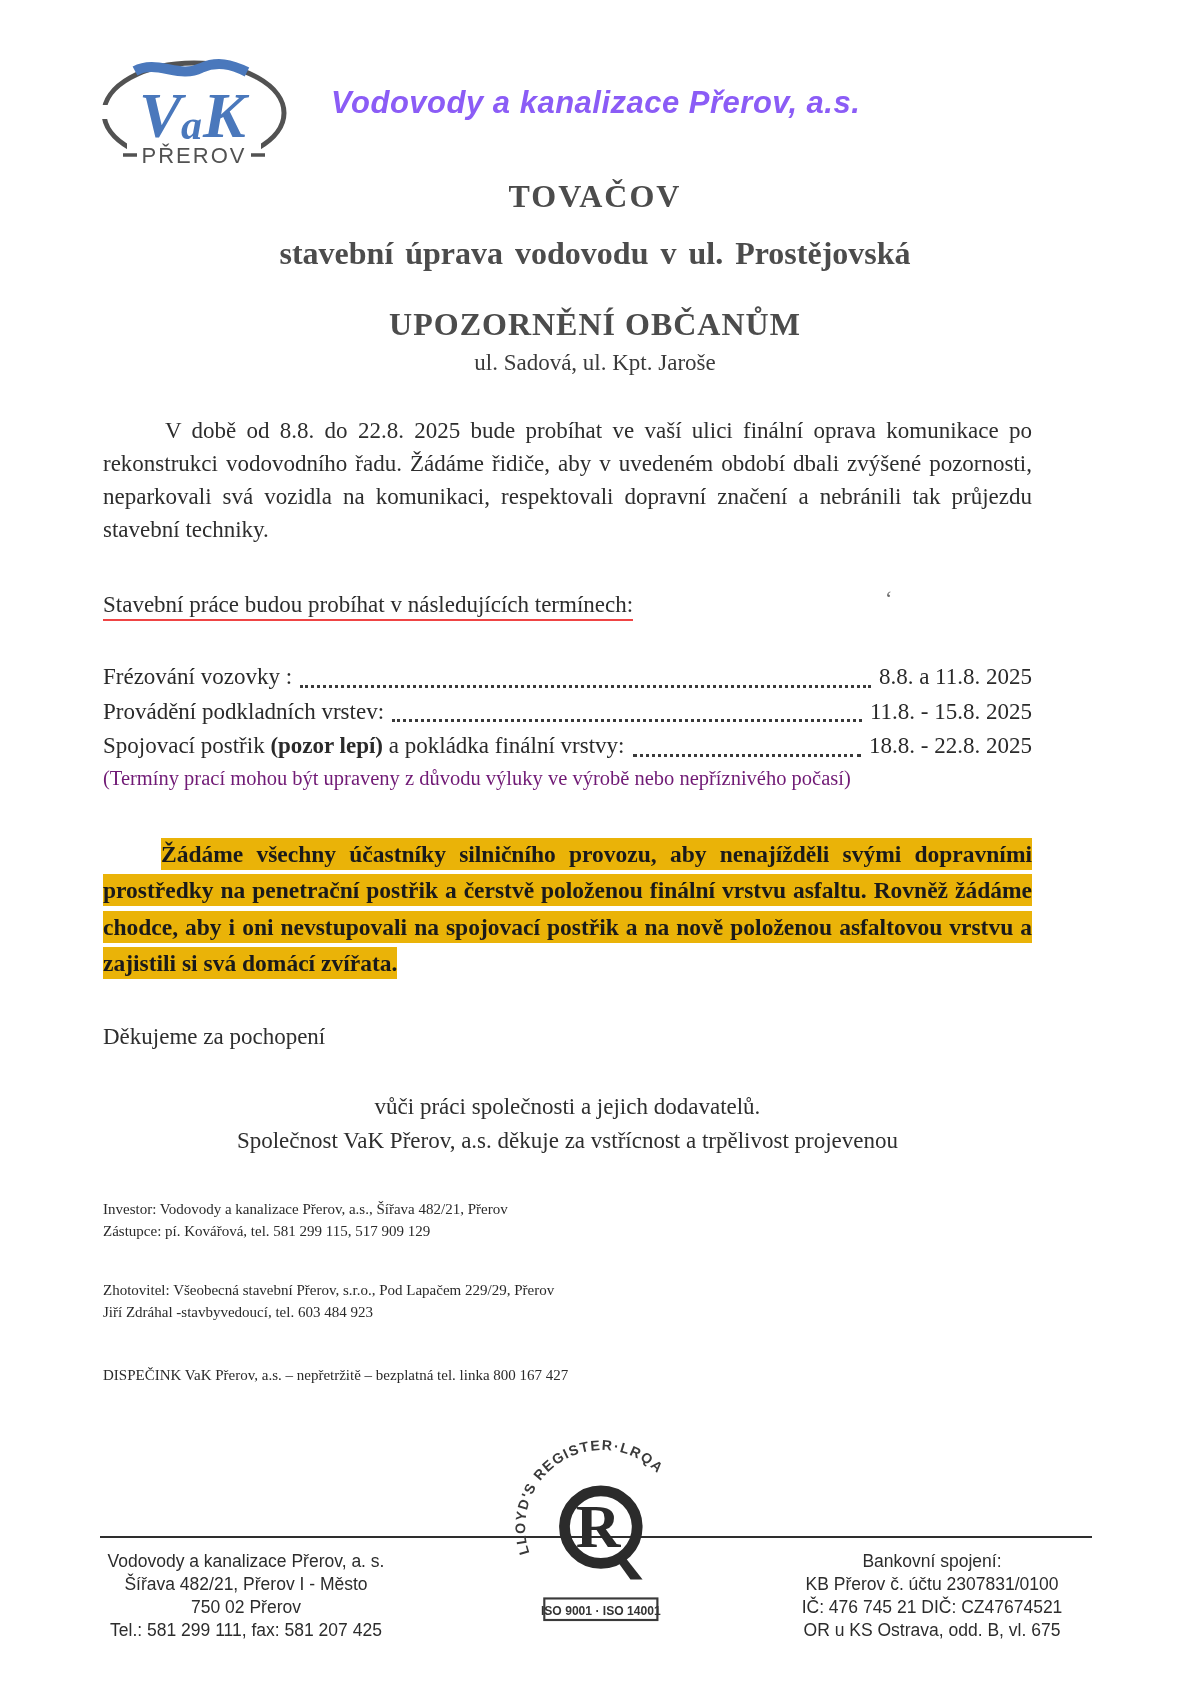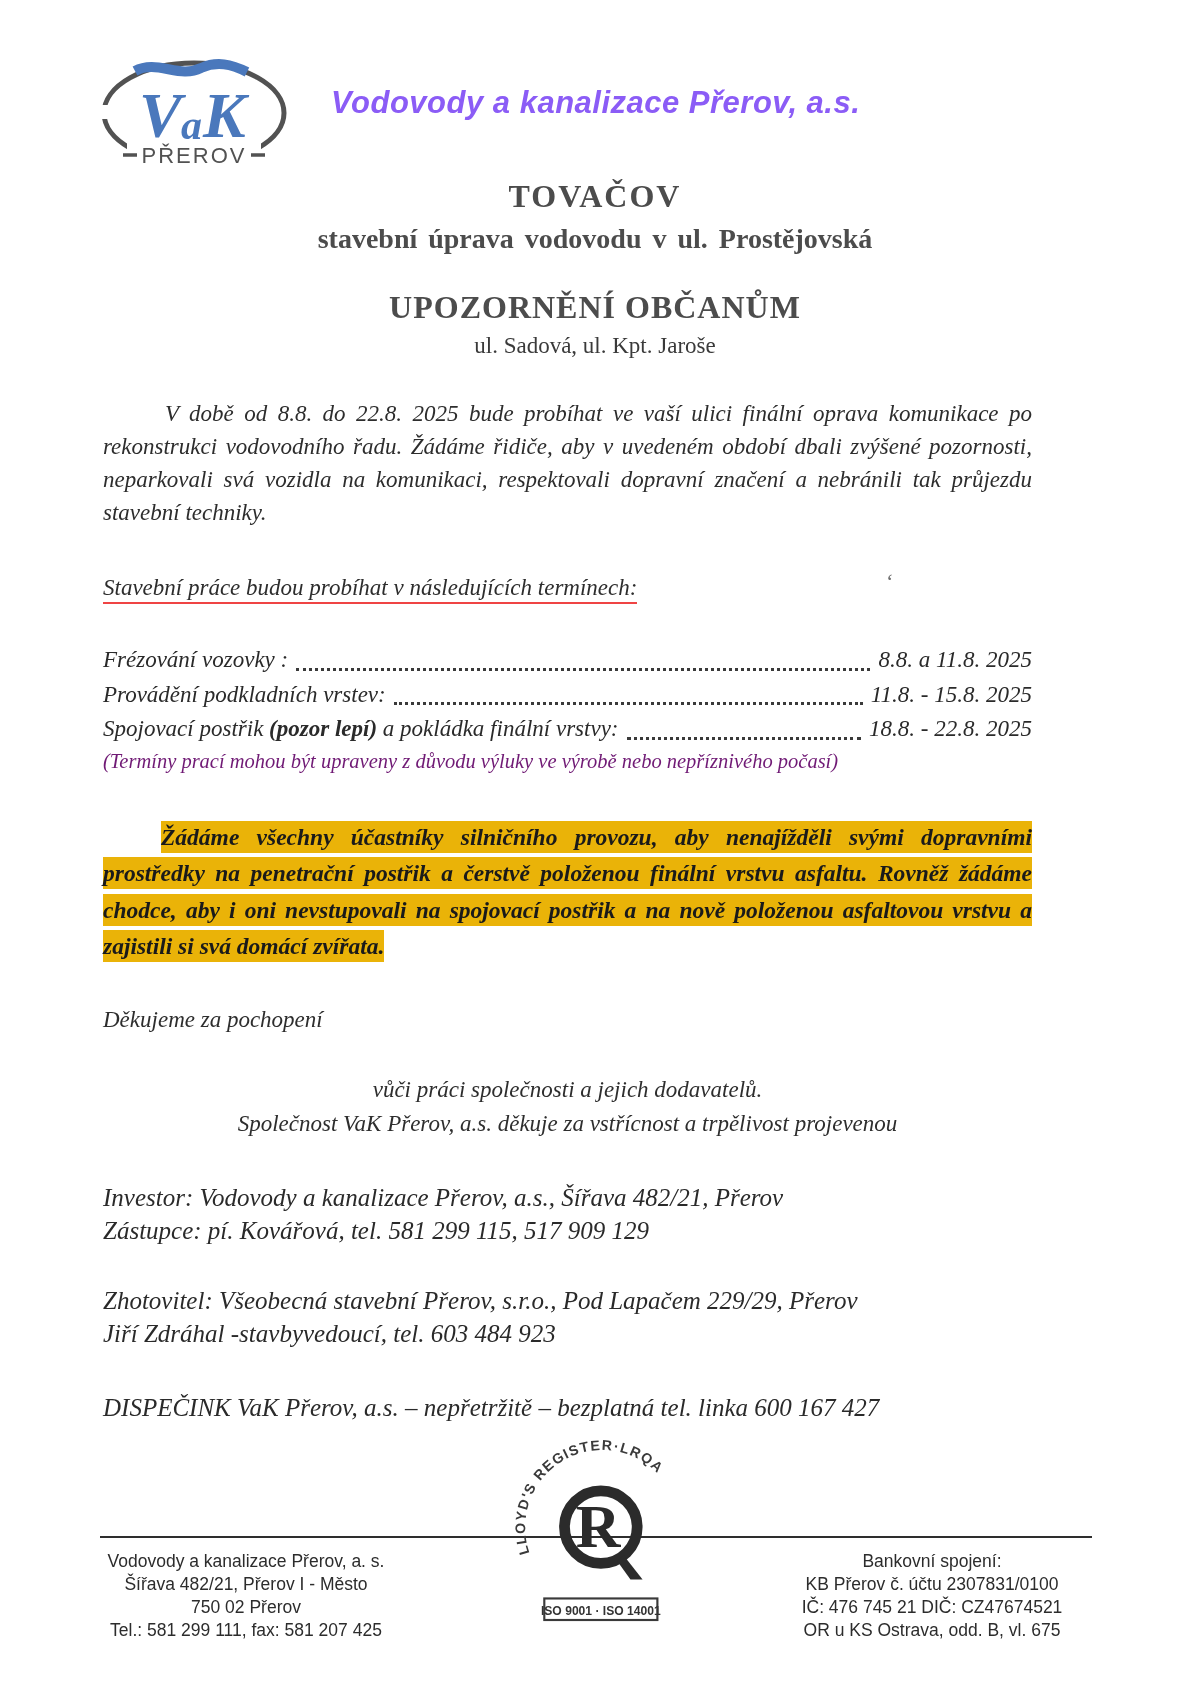--- a/index.html
+++ b/index.html
@@ -19,25 +19,25 @@
   .company-name {
     font-family:"Liberation Sans", sans-serif;
     font-weight:bold; font-style:italic;
     color:#8b5cf6; font-size:31px; letter-spacing:0.5px;
     margin:30px 0 0 38px;
   }
 
   
   .titles { text-align:center; color:#4c4c4c; margin-top:8px; }
   .title-city { font-size:32px; font-weight:bold; letter-spacing:2px; }
-  .title-sub  { font-size:28px; font-weight:bold; margin-top:8px; word-spacing:4px; }
+  .title-sub  { font-size:32px; font-weight:bold; margin-top:20px; word-spacing:4px; }
   .title-notice { font-size:32px; font-weight:bold; margin-top:34px; letter-spacing:1px; }
   .title-streets { font-size:23px; margin-top:7px; color:#3a3a3a; }
 
-  .content { margin:12px 158px 0 103px;font-style:italic; }
+  .content { margin:12px 158px 0 103px; }
 
   .intro {
     margin-top:38px; font-size:23px; line-height:1.44;
     text-align:justify; text-indent:62px; color:#2d2d2d;
   }
 
   .schedule-heading { margin-top:46px; font-size:23px; position:relative; color:#2d2d2d; }
   .schedule-heading .underline { border-bottom:2px solid #ef4444; padding-bottom:2px; }
   .stray-mark { position:absolute; left:782px; top:-6px; font-size:22px; color:#6a6a6a; }
 
@@ -52,21 +52,21 @@
   .warning {
     margin:46px 0 0 0; font-size:23.5px; font-weight:bold;
     line-height:1.55; text-align:justify; text-indent:58px; color:#1a1a1a;
   }
   .warning mark { color:#1a1a1a; padding:3px 0; }
 
   .thanks { margin-top:42px; font-size:23px; }
 
   .company-thanks { text-align:center; margin-top:40px; font-size:23px; line-height:1.5; }
 
-  .contacts { font-size:25px; color:#2a2a2a; }
+  .contacts { font-size:15px; color:#2a2a2a; }
   .line-investor { margin-top:42px; }
   .line-zastupce { margin-top:5px; }
   .line-zhotovitel { margin-top:42px; }
   .line-stavbyv { margin-top:5px; }
   .line-dispecink { margin-top:46px; }
 
   
   .footer-line { position:absolute; left:100px; right:98px; top:1536px; border-top:2.5px solid #2e2e2e; }
   .footer { position:absolute; top:1550px; left:0; width:100%;
     font-family:"Liberation Sans", sans-serif; font-size:17.5px; color:#2c2c2c; }
@@ -137,21 +137,21 @@
     <div class="company-thanks">
       <div>vůči práci společnosti a jejich dodavatelů.</div>
       <div>Společnost VaK Přerov, a.s. děkuje za vstřícnost a trpělivost projevenou</div>
     </div>
 
     <div class="contacts">
       <div class="line-investor">Investor: Vodovody a kanalizace Přerov, a.s., Šířava 482/21, Přerov</div>
       <div class="line-zastupce">Zástupce: pí. Kovářová, tel. 581 299 115, 517 909 129</div>
       <div class="line-zhotovitel">Zhotovitel: Všeobecná stavební Přerov, s.r.o., Pod Lapačem 229/29, Přerov</div>
       <div class="line-stavbyv">Jiří Zdráhal -stavbyvedoucí, tel. 603 484 923</div>
-      <div class="line-dispecink">DISPEČINK VaK Přerov, a.s. – nepřetržitě – bezplatná tel. linka 600 167 427</div>
+      <div class="line-dispecink">DISPEČINK VaK Přerov, a.s. – nepřetržitě – bezplatná tel. linka 800 167 427</div>
     </div>
 
   </div>
 
   <div class="footer-line"></div>
 
   <div class="footer">
     <div class="footer-left">
       <div>Vodovody a kanalizace Přerov, a. s.</div>
       <div>Šířava 482/21, Přerov I - Město</div>

